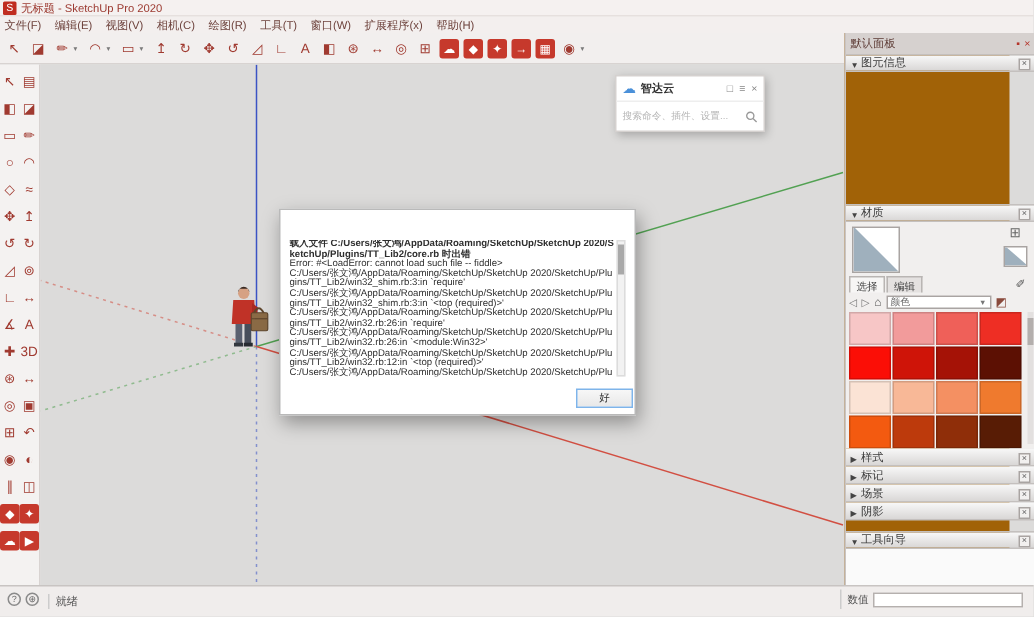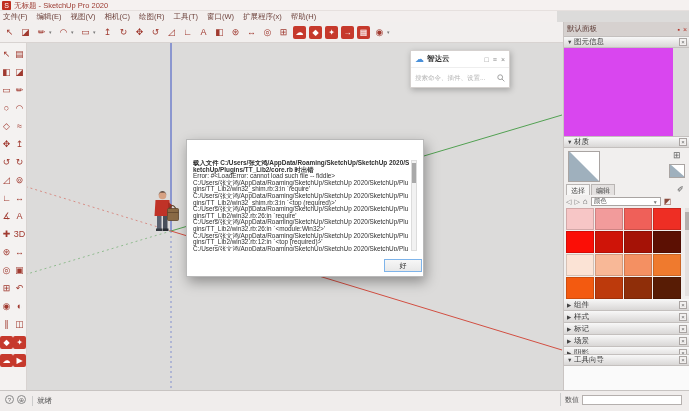--- a/index.html
+++ b/index.html
@@ -5,21 +5,21 @@
   * { margin:0; padding:0; box-sizing:border-box; font-family:"Liberation Sans", sans-serif; }
   html,body { width:689px; height:411px; overflow:hidden; background:#dcdbda; }
   .abs { position:absolute; }
 
   
   #titlebar { left:0; top:0; width:689px; height:11px; background:#f5f1f0; border-bottom:1px solid #e6e0de; }
   #app-logo { left:2px; top:1px; width:9px; height:9px; background:#c02d20; color:#fff; font-size:7px; line-height:9px; text-align:center; border-radius:1px; }
   #app-title { left:14px; top:1px; font-size:7.5px; color:#9c3a31; white-space:nowrap; }
 
   
-  #menubar { left:0; top:11px; width:557px; height:11px; background:#f3efee; display:flex; align-items:center; padding-left:3px; gap:9px; }
+  #menubar { left:0; top:11px; width:689px; height:11px; background:#f3efee; display:flex; align-items:center; padding-left:3px; gap:9px; }
   .menu-item { font-size:7.5px; color:#6d423c; white-space:nowrap; cursor:default; }
 
   
   #toolbar { left:0; top:22px; width:563px; height:21px; background:#f2efee; border-bottom:1px solid #d8d3d1; display:flex; align-items:center; padding-left:3px; gap:3px; }
   .ticon { width:13px; height:13px; font-size:9px; line-height:13px; text-align:center; color:#a03a30; cursor:pointer; flex:0 0 auto; }
   .ticon[data-variant="red"] { background:#c6392c; color:#fff; border-radius:2px; font-size:8px; }
   .caret { font-size:5px; color:#7a7a7a; width:5px; margin-left:-2px; flex:0 0 auto; }
   .caret:empty { display:none; }
 
   
@@ -33,25 +33,25 @@
   #statusbar { left:0; top:390px; width:689px; height:21px; background:#f0edec; border-top:1px solid #c8c4c2; }
   .status-circle { width:9px; height:9px; border:1px solid #8a8a8a; border-radius:50%; font-size:6px; line-height:8px; text-align:center; color:#6a6a6a; }
   #help-icon { left:5px; top:4px; }
   #geo-icon { left:17px; top:4px; }
   #ready-text { left:32px; top:5px; font-size:7.5px; color:#555; border-left:1px solid #ccc; padding-left:4px; }
   #measure-area { left:560px; top:2px; width:127px; height:13px; border-left:1px solid #ccc; padding-left:4px; display:flex; align-items:center; gap:3px; }
   #measure-label { font-size:7px; color:#555; }
   #measure-input { width:100px; height:10px; border:1px solid #b5b0ae; background:#fff; font-size:7px; }
 
   
-  #right-panel { left:563px; top:22px; width:110px; height:368px; background:#d946ef; border-left:1px solid #c9c4c2; }
+  #right-panel { left:563px; top:22px; width:110px; height:368px; background:#a16207; border-left:1px solid #c9c4c2; }
   #panel-header { left:0; top:0; width:126px; height:14px; background:#d6d1cf; display:flex; align-items:center; padding:0 3px; }
   #panel-title { font-size:7.5px; color:#5c3a34; flex:1; }
   .panel-hicon { font-size:7px; color:#b5352b; margin-left:3px; cursor:pointer; }
-  .sec-bar { width:126px; height:12px; background:linear-gradient(#f8f8f8,#d9d7d6); border-top:1px solid #c4c0be; border-bottom:1px solid #c4c0be; display:flex; align-items:center; padding:0 3px; cursor:pointer; }
+  .sec-bar { width:126px; height:12px; background:linear-gradient(#f8f8f8,#d9d7d6); border-top:1px solid #c4c0be; border-bottom:1px solid #c4c0be; display:flex; align-items:flex-end; padding:0 3px; cursor:pointer; }
   .sec-arrow { font-size:5.5px; color:#444; width:7px; }
   .sec-label { font-size:7.5px; color:#3c3c3c; flex:1; }
   .sec-close { width:8px; height:8px; border:1px solid #a9a4a2; background:#f2f0ef; font-size:6px; line-height:6px; text-align:center; color:#666; cursor:pointer; }
   #entity-bar { position:absolute; left:0; top:14px; }
   #entity-content { left:0; top:26px; width:126px; height:88px; background:#f4f2f1; }
   #entity-empty { left:6px; top:5px; font-size:7.5px; font-weight:bold; color:#3f3f3f; }
   #entity-scroll { left:120px; top:2px; width:4px; height:84px; background:#e3e0df; }
   #entity-thumb { left:0; top:60px; width:4px; height:18px; background:#b4afad; }
   #materials-bar { position:absolute; left:0; top:114px; }
   #materials-content { left:0; top:126px; width:126px; height:151px; background:#f1efee; overflow:hidden; }
@@ -313,25 +313,20 @@
         <div class="swatch" style="background: rgb(143, 46, 9);"></div>
         <div class="swatch" style="background: rgb(88, 28, 5);"></div>
       </div>
     <div id="mat-scroll" class="abs">
       <div id="mat-thumb" class="abs"></div>
     </div>
   </div>
 
   <div id="collapsed-sections" class="abs">
 
-      <div class="sec-bar">
-        <span class="sec-arrow">▶</span>
-        <span class="sec-label">组件</span>
-        <span class="sec-close">×</span>
-      </div>
 
       <div class="sec-bar">
         <span class="sec-arrow">▶</span>
         <span class="sec-label">样式</span>
         <span class="sec-close">×</span>
       </div>
 
       <div class="sec-bar">
         <span class="sec-arrow">▶</span>
         <span class="sec-label">标记</span>

